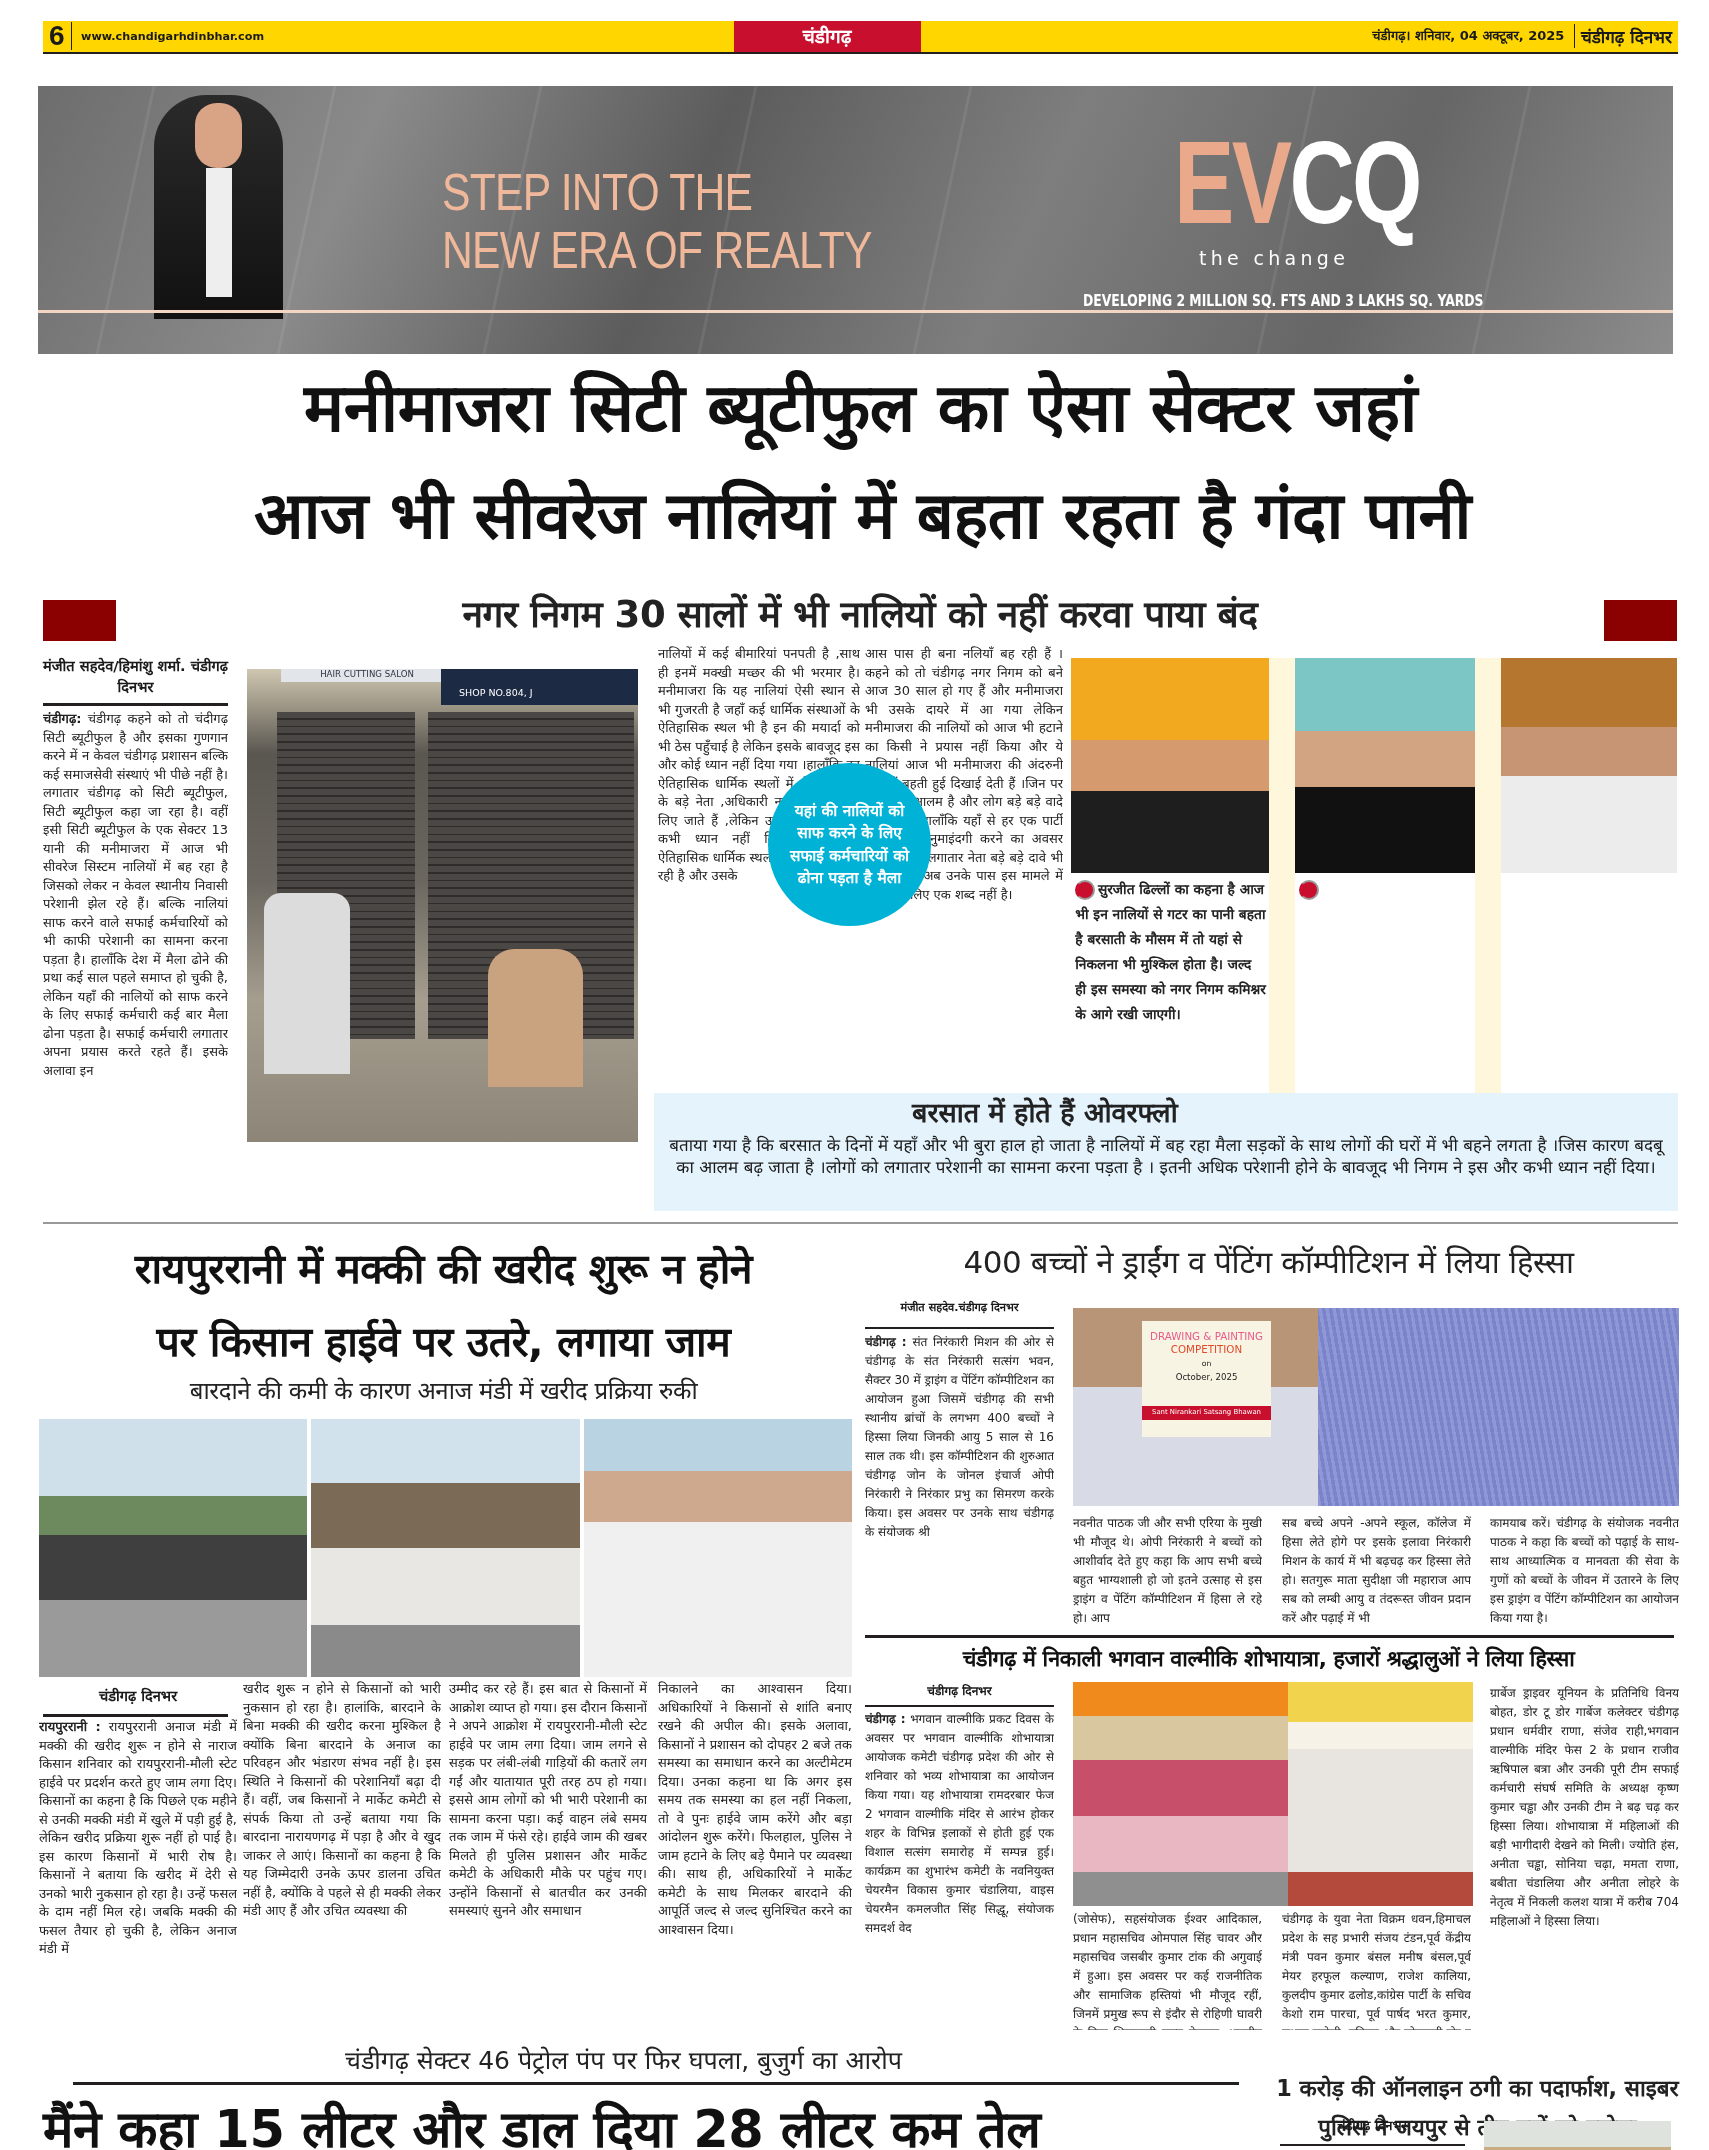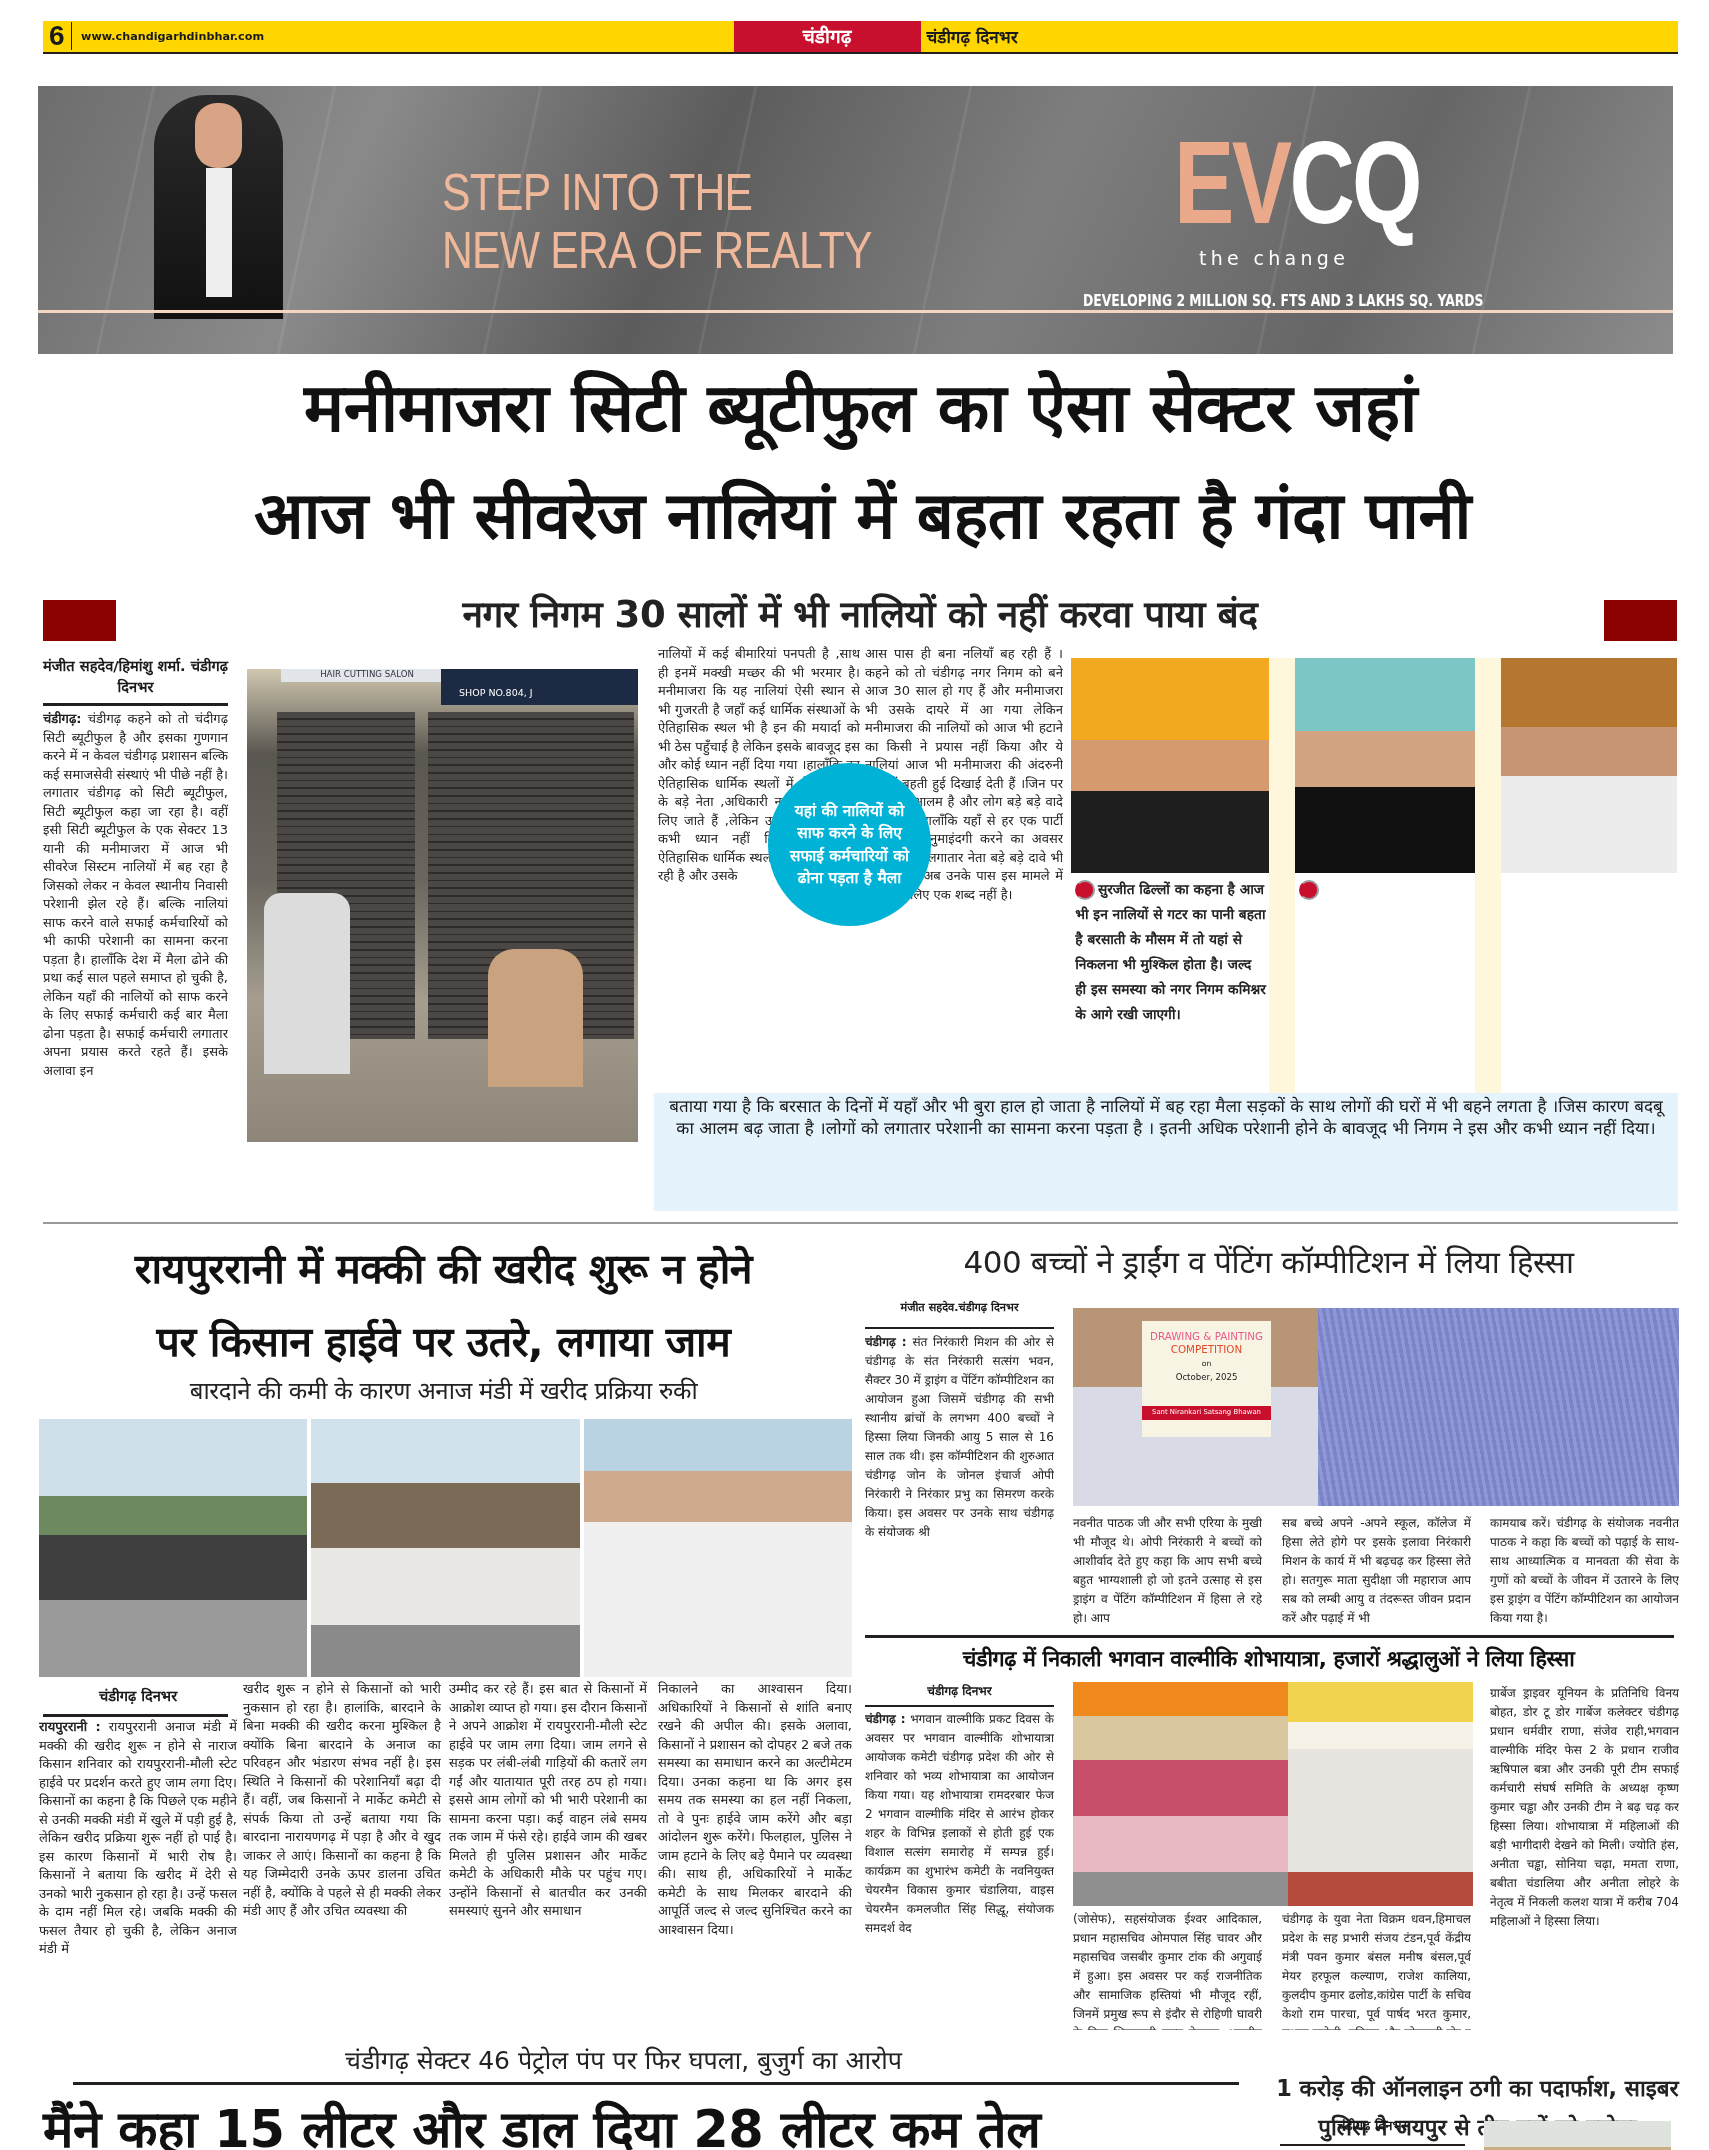--- a/index.html
+++ b/index.html
@@ -38,20 +38,21 @@
   .dot{display:inline-block;width:20px;height:20px;border-radius:50%;background:#c8102e;border:2.6px solid #999;border-left-color:transparent;vertical-align:middle;margin-right:2.6px}
   .box-blue{background:#e4f3fc}
 </style>
 </head>
 <body>
 
 <div class="abs mast">
   <div class="pg">6</div>
   <div class="url">www.chandigarhdinbhar.com</div>
   <div class="sec">चंडीगढ़</div>
+  <div class="date">चंडीगढ़। शनिवार, 04 अक्टूबर, 2025</div>
   <div class="brand">चंडीगढ़ दिनभर</div>
 </div>
 
 <div class="abs ad">
   <div class="stripe" style="left:86px"></div>
     <div class="stripe" style="left:267px"></div>
     <div class="stripe" style="left:473px"></div>
   <div class="stripe" style="left:688px"></div>
     <div class="stripe" style="left:903px"></div>
     <div class="stripe" style="left:1247px"></div>
@@ -103,20 +104,21 @@
 <div class="abs" style="left:1295px;top:658px;width:181px;height:477px;background:#fff">
   <div class="photo" style="height:215px;background:linear-gradient(#7cc6c6 0 34%,#d3a481 34% 60%,#111 60%)"></div>
   <div class="quote" style="padding:4.3px 2.6px 0 4.3px"><span class="dot"></span></div>
 </div>
 <div class="abs" style="left:1475px;top:658px;width:26px;height:477px;background:#fff7dc"></div>
 <div class="abs" style="left:1501px;top:658px;width:176px;height:477px;background:#fff">
   <div class="photo" style="height:215px;background:linear-gradient(#b5762f 0 32%,#c79474 32% 55%,#ececec 55%)"></div>
 </div>
 
 <div class="abs box-blue" style="left:654px;top:1093px;width:1024px;height:118px">
+  <div style="font-weight:bold;font-size:27px;line-height:39px;padding-left:258px;color:#222">बरसात में होते हैं ओवरफ्लो</div>
   <div style="font-size:17px;line-height:21.5px;text-align:center;padding:3.4px 8.6px 0">बताया गया है कि बरसात के दिनों में यहाँ और भी बुरा हाल हो जाता है नालियों में बह रहा मैला सड़कों के साथ लोगों की घरों में भी बहने लगता है ।जिस कारण बदबू का आलम बढ़ जाता है ।लोगों को लगातार परेशानी का सामना करना पड़ता है । इतनी अधिक परेशानी होने के बावजूद भी निगम ने इस और कभी ध्यान नहीं दिया।</div>
 </div>
 
 <div class="abs rule" style="left:43px;top:1222px;width:1635px;height:1.7px;background:#999"></div>
 
 <div class="abs h1" style="left:39px;top:1239px;width:809px;font-size:41px;line-height:60px;text-align:center">रायपुररानी में मक्की की खरीद शुरू न होने</div>
 <div class="abs h1" style="left:39px;top:1312px;width:809px;font-size:41px;line-height:60px;text-align:center">पर किसान हाईवे पर उतरे, लगाया जाम</div>
 <div class="abs h1" style="left:39px;top:1374px;width:809px;font-size:24px;line-height:34px;font-weight:normal;color:#222">बारदाने की कमी के कारण अनाज मंडी में खरीद प्रक्रिया रुकी</div>
 
 <div class="abs photo" style="left:39px;top:1419px;width:813px;height:258px;display:flex;gap:4.3px;background:#fff">

